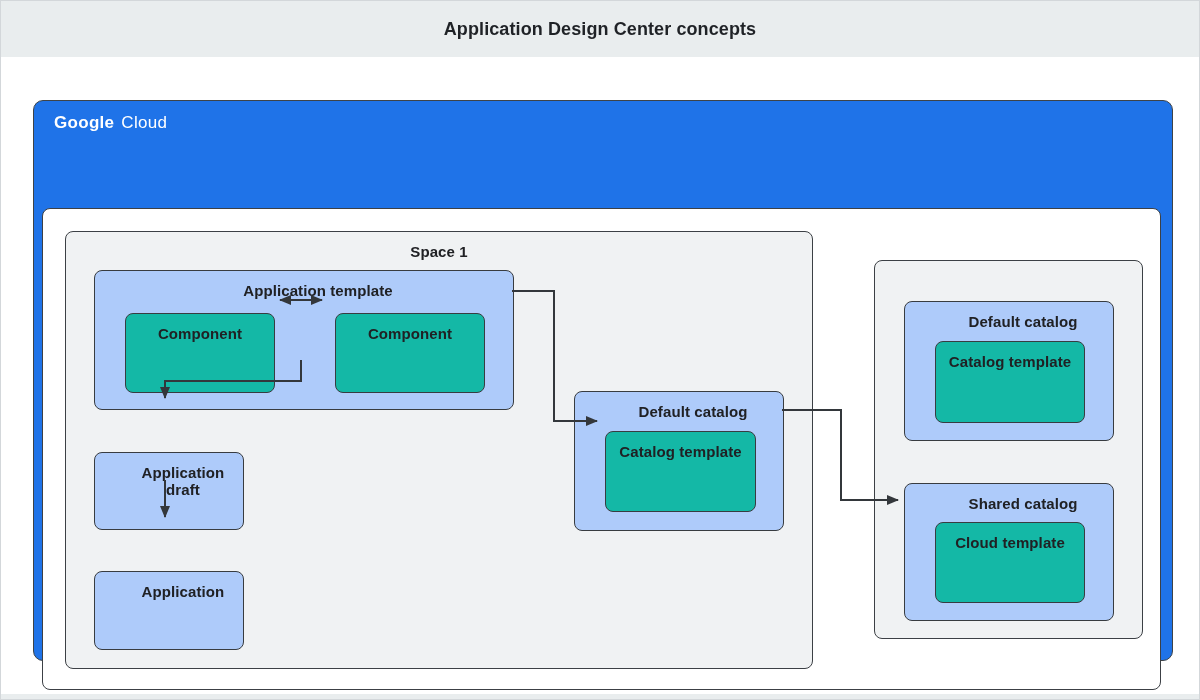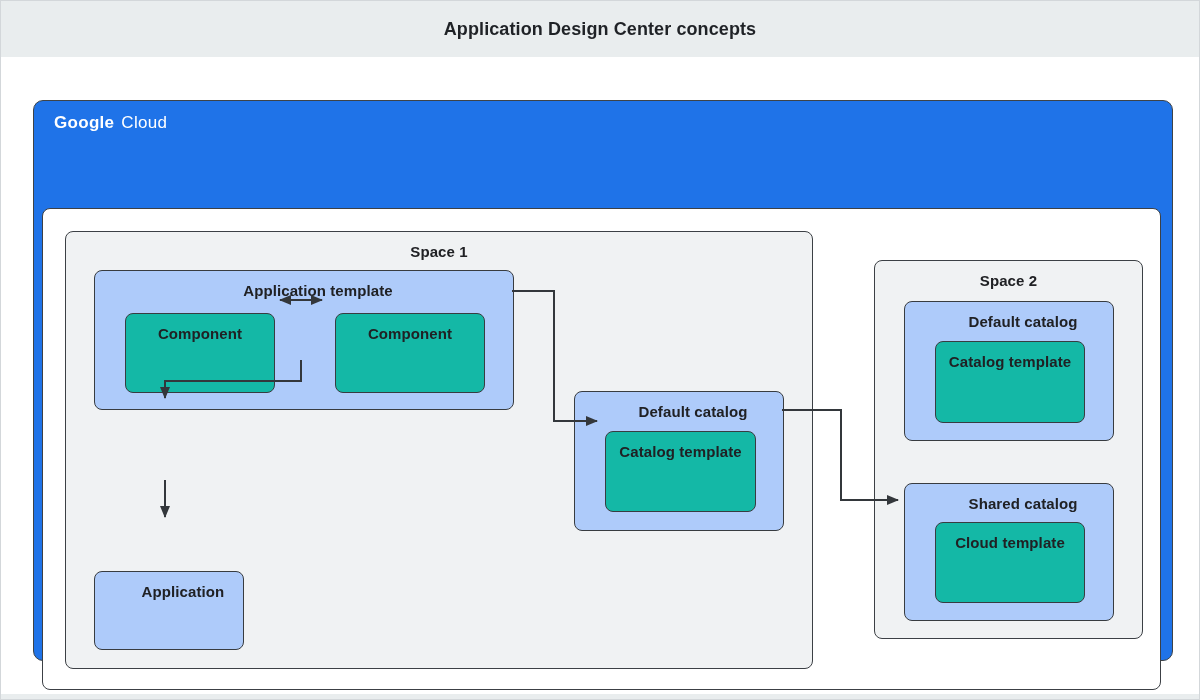--- a/index.html
+++ b/index.html
@@ -132,35 +132,37 @@
         <div class="blue-node app-template">
           <span class="node-label">Application template</span>
           <div class="gray-node component-1">
             <span class="node-label">Component</span>
           </div>
           <div class="gray-node component-2">
             <span class="node-label">Component</span>
           </div>
         </div>
 
+        <div class="blue-node app-draft">
+          <span class="node-label">Application draft</span>
+        </div>
 
         <div class="blue-node application">
           <span class="node-label">Application</span>
         </div>
 
         <div class="blue-node def-catalog-s1">
           <span class="node-label">Default catalog</span>
           <div class="gray-node cat-template-s1">
             <span class="node-label">Catalog template</span>
           </div>
         </div>
       </div>
 
       <div class="space space-2">
-        <span class="space-label">Space 2</span>
 
         <div class="blue-node def-catalog-s2">
           <span class="node-label">Default catalog</span>
           <div class="gray-node cat-template-s2">
             <span class="node-label">Catalog template</span>
           </div>
         </div>
 
         <div class="blue-node shared-catalog">
           <span class="node-label">Shared catalog</span>

